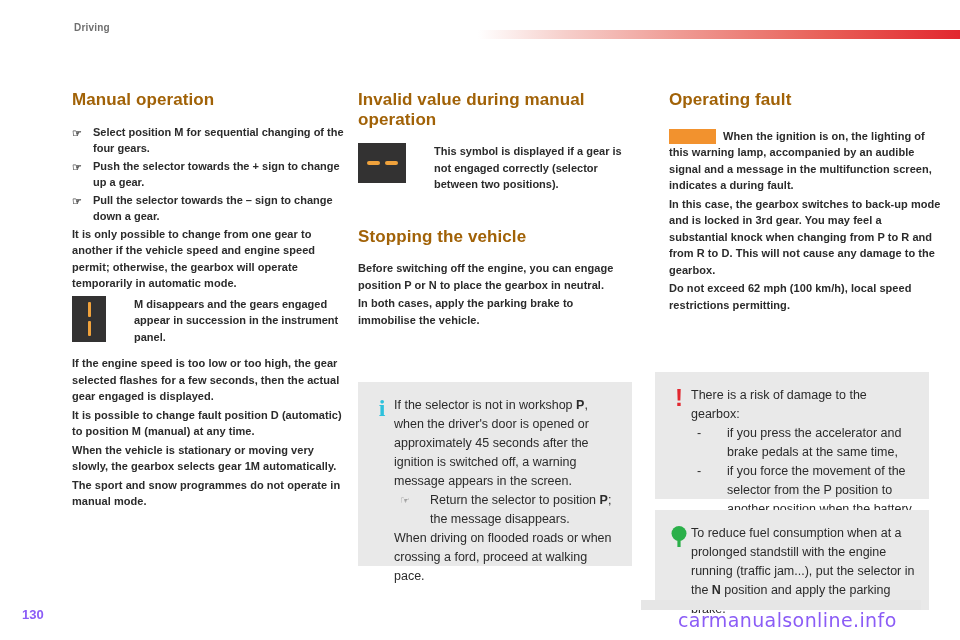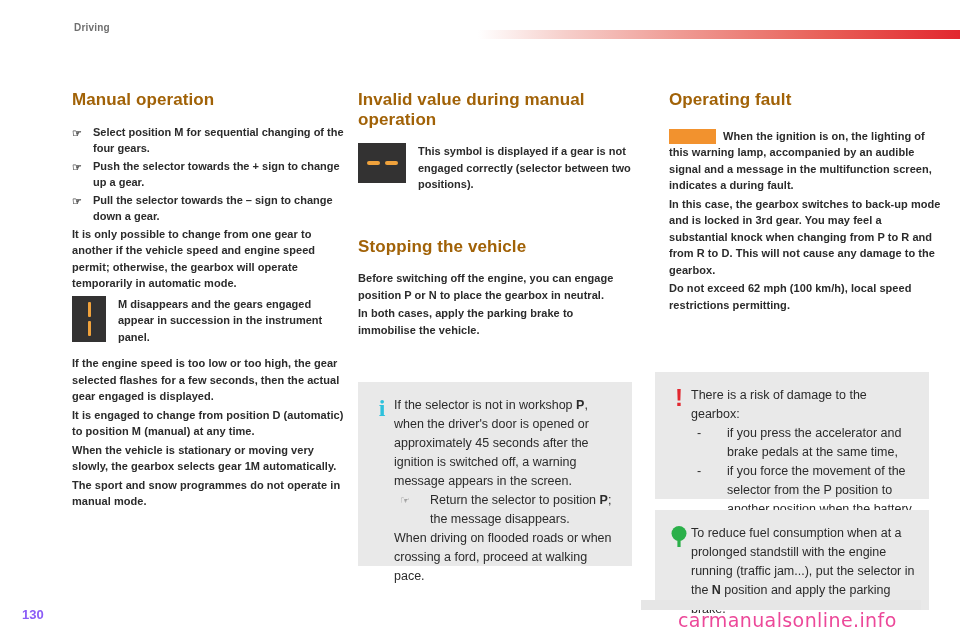--- a/index.html
+++ b/index.html
@@ -27,21 +27,21 @@
   .folio{
     position:absolute;left:22px;top:607px;
     font-size:13px;font-weight:bold;color:#8b5cf6;
   }
   .watermark-strip{
     position:absolute;left:641px;top:600px;width:280px;height:10px;
     background:#e6e6e6;
   }
   .watermark{
     position:absolute;left:678px;top:609px;
-    font-size:19px;color:#ec4899;letter-spacing:.4px;
+    font-size:19px;color:#8b5cf6;letter-spacing:.4px;
     font-family:"DejaVu Sans", sans-serif;
   }
 
   
   .col{position:absolute;top:90px;width:274px;}
   .col-left{left:72px;}
   .col-mid{left:358px;}
   .col-right{left:655px;margin-left:14px;}
 
   h2.sec{
@@ -67,21 +67,21 @@
     font-size:11px;line-height:16.5px;color:#2b2b2b;
     font-weight:bold;
     filter:blur(.5px);
   }
   .hand{
     position:absolute;left:0;top:1px;
     font-size:11px;color:#555;
   }
 
   
-  .iconrow{display:flex;gap:12px;margin:4px 0 10px 0;}
+  .iconrow{display:flex;gap:28px;margin:4px 0 10px 0;}
   .iconrow .txt{
     font-size:11px;line-height:16.5px;color:#2b2b2b;font-weight:bold;
     filter:blur(.5px);flex:1;
   }
   .icon-dash{
     width:48px;height:40px;background:#333232;flex:0 0 48px;
     display:flex;align-items:center;justify-content:center;gap:5px;
   }
   .icon-dash i{display:block;width:13px;height:4px;background:#f0a23c;border-radius:2px;}
   .icon-bars{
@@ -166,38 +166,38 @@
 
     <div class="iconrow">
       <div class="icon-bars">
           <i></i>
           <i></i>
         </div>
       <div class="txt">M disappears and the gears engaged appear in succession in the instrument panel.</div>
     </div>
 
     <p class="body">If the engine speed is too low or too high, the gear selected flashes for a few seconds, then the actual gear engaged is displayed.</p>
-    <p class="body">It is engaged to change from position D (automatic) to position M (manual) at any time.</p>
+    <p class="body">It is possible to change fault position D (automatic) to position M (manual) at any time.</p>
     <p class="body">When the vehicle is stationary or moving very slowly, the gearbox selects gear 1M automatically.</p>
     <p class="body">The sport and snow programmes do not operate in manual mode.</p>
   </div>
 
   <div class="col col-mid">
 
     <h2 class="sec mid">Invalid value during manual operation</h2>
 
     <div class="iconrow">
       <div class="icon-dash">
           <i></i>
           <i></i>
         </div>
       <div class="txt">This symbol is displayed if a gear is not engaged correctly (selector between two positions).</div>
     </div>
 
-    <h2 class="sec" style="margin-top:44px;">Stopping the vehicle</h2>
+    <h2 class="sec" style="margin-top:34px;">Stopping the vehicle</h2>
 
     <p class="body">Before switching off the engine, you can engage position P or N to place the gearbox in neutral.</p>
     <p class="body">In both cases, apply the parking brake to immobilise the vehicle.</p>
   </div>
 
   <div class="callout info">
     <div class="mark mark-info">i</div>
     <div class="content">
       <span>If the selector is not in workshop </span><b class="strong">P</b><span>, when the driver's door is opened or approximately 45 seconds after the ignition is switched off, a warning message appears in the screen.</span>
       <ul class="sublist">

